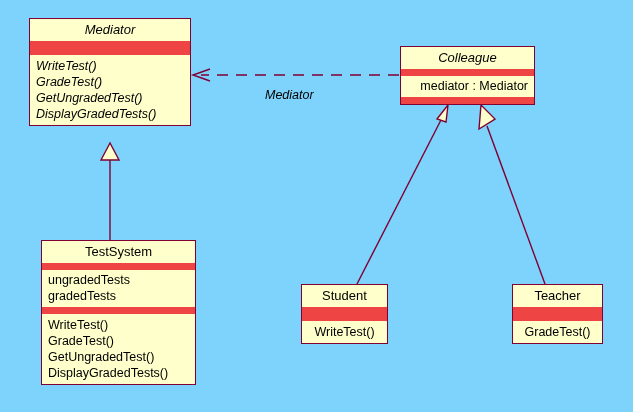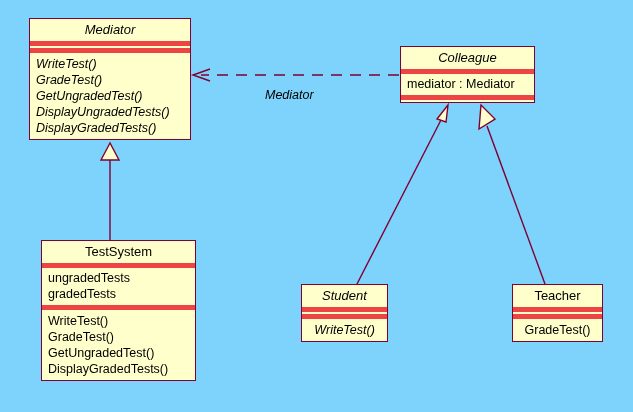--- a/index.html
+++ b/index.html
@@ -33,21 +33,21 @@
     background: #ffffcc;
     border: 1px solid #800033;
     color: #000000;
     z-index: 2;
   }
   .compartment {
     box-sizing: border-box;
     padding: 1px 6px 2px 6px;
   }
   .compartment + .compartment {
-    border-top: 5px solid #ef4444;
+    border-top: 7px solid #ef4444;
   }
   .cmp-name {
     text-align: center;
     font-size: 13px;
     line-height: 17px;
     padding-top: 2px;
     padding-bottom: 3px;
     white-space: nowrap;
   }
   .cmp-name.abstract {
@@ -72,38 +72,38 @@
   .cmp-list.italic .member {
     font-style: italic;
   }
   .cmp-attr {
     font-size: 12.5px;
     line-height: 16px;
     padding-top: 2px;
     padding-bottom: 3px;
   }
   .cmp-attr.centered {
-    text-align: left;
+    text-align: right;
   }
   .cmp-attr .member {
     white-space: nowrap;
   }
   .edge-label {
     position: absolute;
     font-size: 12.5px;
     font-style: italic;
     color: #000000;
     white-space: nowrap;
     z-index: 3;
   }
   
   #class-mediator  { left: 29px;  top: 18px;  width: 162px; }
   #class-testsystem{ left: 41px;  top: 240px; width: 155px; }
   #class-colleague { left: 400px; top: 46px;  width: 135px; }
-  #class-student   { left: 301px; top: 284px; width: 87px; font-style: italic; }
+  #class-student   { left: 301px; top: 284px; width: 87px; }
   #class-teacher   { left: 512px; top: 284px; width: 91px; }
   #label-mediator-role { left: 265px; top: 88px; }
 </style>
 </head>
 <body>
 
 <div id="diagram-canvas">
 
   <svg class="edge-layer" viewBox="0 0 633 412" width="633" height="412">
 
@@ -132,21 +132,20 @@
     </g>
   </svg>
 
   <div class="uml-class" id="class-mediator">
     <div class="compartment cmp-name abstract">Mediator</div>
     <div class="compartment cmp-empty"></div>
     <div class="compartment cmp-list italic">
       <div class="member">WriteTest()</div>
       <div class="member">GradeTest()</div>
       <div class="member">GetUngradedTest()</div>
-      <div class="member">DisplayUngradedTests()</div>
       <div class="member">DisplayGradedTests()</div>
     </div>
   </div>
 
   <div class="uml-class" id="class-testsystem">
     <div class="compartment cmp-name">TestSystem</div>
     <div class="compartment cmp-attr">
       <div class="member">ungradedTests</div>
       <div class="member">gradedTests</div>
     </div>

